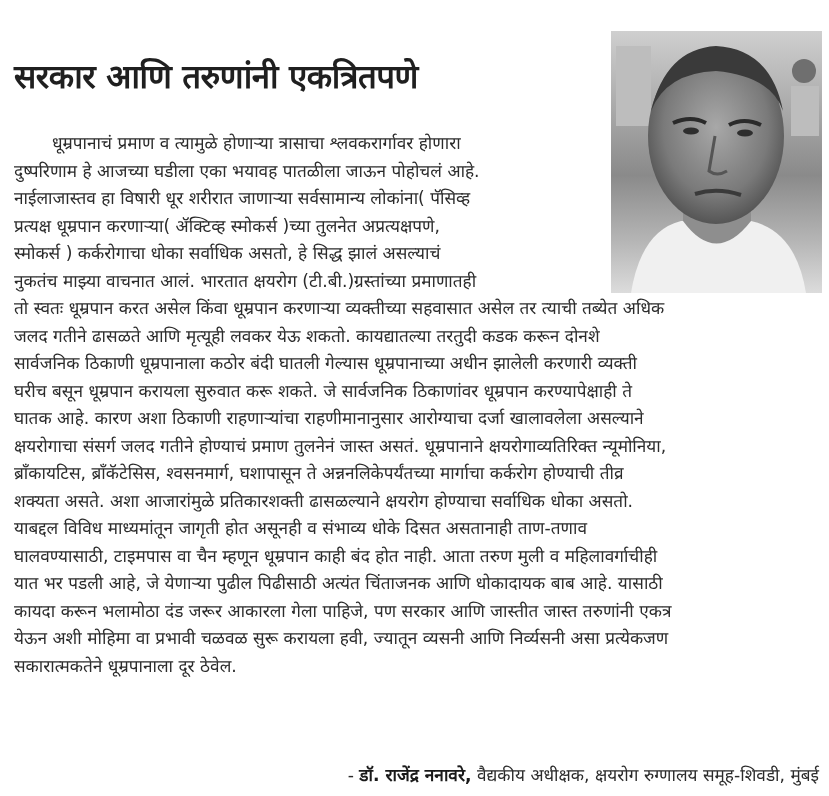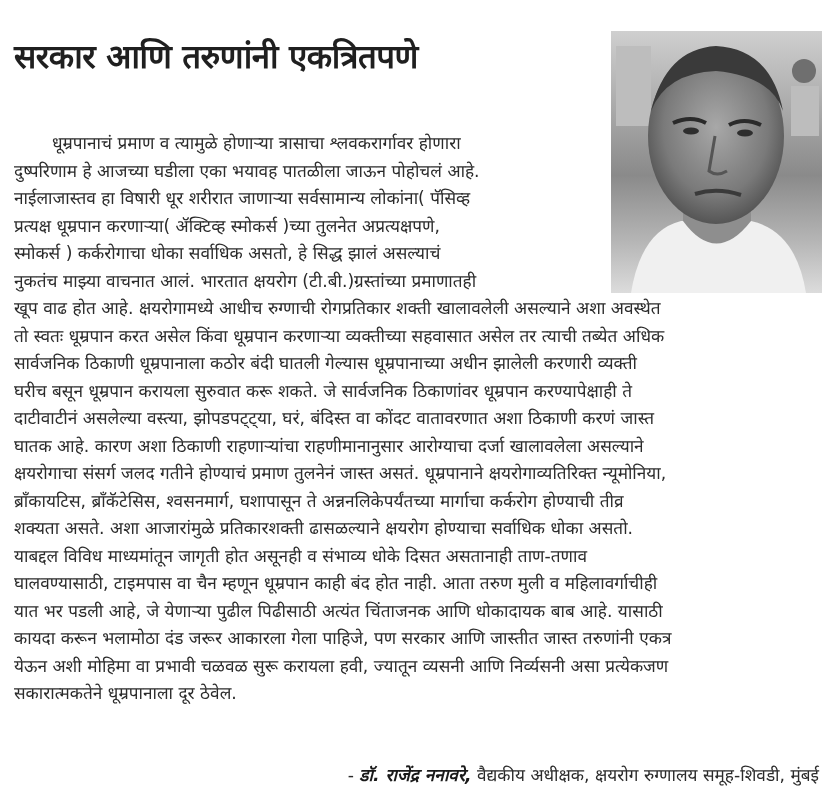--- a/index.html
+++ b/index.html
@@ -7,38 +7,38 @@
     width: 829px; height: 796px; position: relative; overflow: hidden;
     font-family: "DejaVu Sans", "Liberation Sans", sans-serif;
     color: #2a2a2a;
   }
   .headline {
     position: absolute; left: 14px; top: 36px; width: 590px;
     font-family: "DejaVu Sans", sans-serif;
     font-weight: bold; font-size: 33px; line-height: 42px;
     color: #1f1f1f; margin: 0; letter-spacing: -0.5px;
   }
-  .headline span { display: block; white-space: nowrap; }
+  .headline span { display: block; white-space: nowrap; margin-top: 20px; }
   .photo {
     position: absolute; left: 611px; top: 31px; width: 211px; height: 262px;
     background: #d9d9d9; overflow: hidden;
   }
   .photo svg { display: block; }
   .body-text {
     position: absolute; left: 14px; top: 130px; width: 808px;
     font-size: 17.2px; line-height: 27.5px; color: #2b2b2b;
   }
   .line { display: block; white-space: nowrap; overflow: hidden; height: 27.5px; }
   .line.narrow { width: 590px; }
   .line.indent { padding-left: 38px; }
   .signature {
     position: absolute; right: 10px; top: 762px;
     font-size: 17.2px; line-height: 27px; white-space: nowrap; color: #2b2b2b;
   }
-  .signature .author { font-weight: bold; color: #1a1a1a; font-style: italic; }
+  .signature .author { font-weight: bold; color: #1a1a1a; }
 </style>
 </head>
 <body>
 
 <h1 class="headline">
   <span>सरकार आणि तरुणांनी एकत्रितपणे</span>
 </h1>
 
 <div class="photo">
   <svg width="211" height="262" viewBox="0 0 211 262">
@@ -72,25 +72,24 @@
   </svg>
 </div>
 
 <div class="body-text">
   <span class="line narrow indent">धूम्रपानाचं प्रमाण व त्यामुळे होणाऱ्या त्रासाचा श्लवकरार्गावर होणारा</span>
   <span class="line narrow">दुष्परिणाम हे आजच्या घडीला एका भयावह पातळीला जाऊन पोहोचलं आहे.</span>
   <span class="line narrow">नाईलाजास्तव हा विषारी धूर शरीरात जाणाऱ्या सर्वसामान्य लोकांना( पॅसिव्ह</span>
   <span class="line narrow">प्रत्यक्ष धूम्रपान करणाऱ्या( ॲक्टिव्ह स्मोकर्स )च्या तुलनेत अप्रत्यक्षपणे,</span>
   <span class="line narrow">स्मोकर्स ) कर्करोगाचा धोका सर्वाधिक असतो, हे सिद्ध झालं असल्याचं</span>
   <span class="line narrow">नुकतंच माझ्या वाचनात आलं. भारतात क्षयरोग (टी.बी.)ग्रस्तांच्या प्रमाणातही</span>
-  <span class="line">खूप वाढ होत आहे. क्षयरोगामध्ये आधीच रुग्णाची रोगप्रतिकार शक्ती खालावलेली असल्याने अशा अवस्थेत</span>
   <span class="line">तो स्वतः धूम्रपान करत असेल किंवा धूम्रपान करणाऱ्या व्यक्तीच्या सहवासात असेल तर त्याची तब्येत अधिक</span>
+  <span class="line">जलद गतीने ढासळते आणि मृत्यूही लवकर येऊ शकतो. कायद्यातल्या तरतुदी कडक करून दोनशे</span>
   <span class="line">सार्वजनिक ठिकाणी धूम्रपानाला कठोर बंदी घातली गेल्यास धूम्रपानाच्या अधीन झालेली करणारी व्यक्ती</span>
   <span class="line">घरीच बसून धूम्रपान करायला सुरुवात करू शकते. जे सार्वजनिक ठिकाणांवर धूम्रपान करण्यापेक्षाही ते</span>
-  <span class="line">दाटीवाटीनं असलेल्या वस्त्या, झोपडपट्ट्या, घरं, बंदिस्त वा कोंदट वातावरणात अशा ठिकाणी करणं जास्त</span>
   <span class="line">घातक आहे. कारण अशा ठिकाणी राहणाऱ्यांचा राहणीमानानुसार आरोग्याचा दर्जा खालावलेला असल्याने</span>
   <span class="line">क्षयरोगाचा संसर्ग जलद गतीने होण्याचं प्रमाण तुलनेनं जास्त असतं. धूम्रपानाने क्षयरोगाव्यतिरिक्त न्यूमोनिया,</span>
   <span class="line">ब्रॉंकायटिस, ब्रॉंकॅटेसिस, श्वसनमार्ग, घशापासून ते अन्ननलिकेपर्यंतच्या मार्गाचा कर्करोग होण्याची तीव्र</span>
   <span class="line">शक्यता असते. अशा आजारांमुळे प्रतिकारशक्ती ढासळल्याने क्षयरोग होण्याचा सर्वाधिक धोका असतो.</span>
   <span class="line">याबद्दल विविध माध्यमांतून जागृती होत असूनही व संभाव्य धोके दिसत असतानाही ताण-तणाव</span>
   <span class="line">घालवण्यासाठी, टाइमपास वा चैन म्हणून धूम्रपान काही बंद होत नाही. आता तरुण मुली व महिलावर्गाचीही</span>
   <span class="line">यात भर पडली आहे, जे येणाऱ्या पुढील पिढीसाठी अत्यंत चिंताजनक आणि धोकादायक बाब आहे. यासाठी</span>
   <span class="line">कायदा करून भलामोठा दंड जरूर आकारला गेला पाहिजे, पण सरकार आणि जास्तीत जास्त तरुणांनी एकत्र</span>
   <span class="line">येऊन अशी मोहिमा वा प्रभावी चळवळ सुरू करायला हवी, ज्यातून व्यसनी आणि निर्व्यसनी असा प्रत्येकजण</span>
   <span class="line">सकारात्मकतेने धूम्रपानाला दूर ठेवेल.</span>

